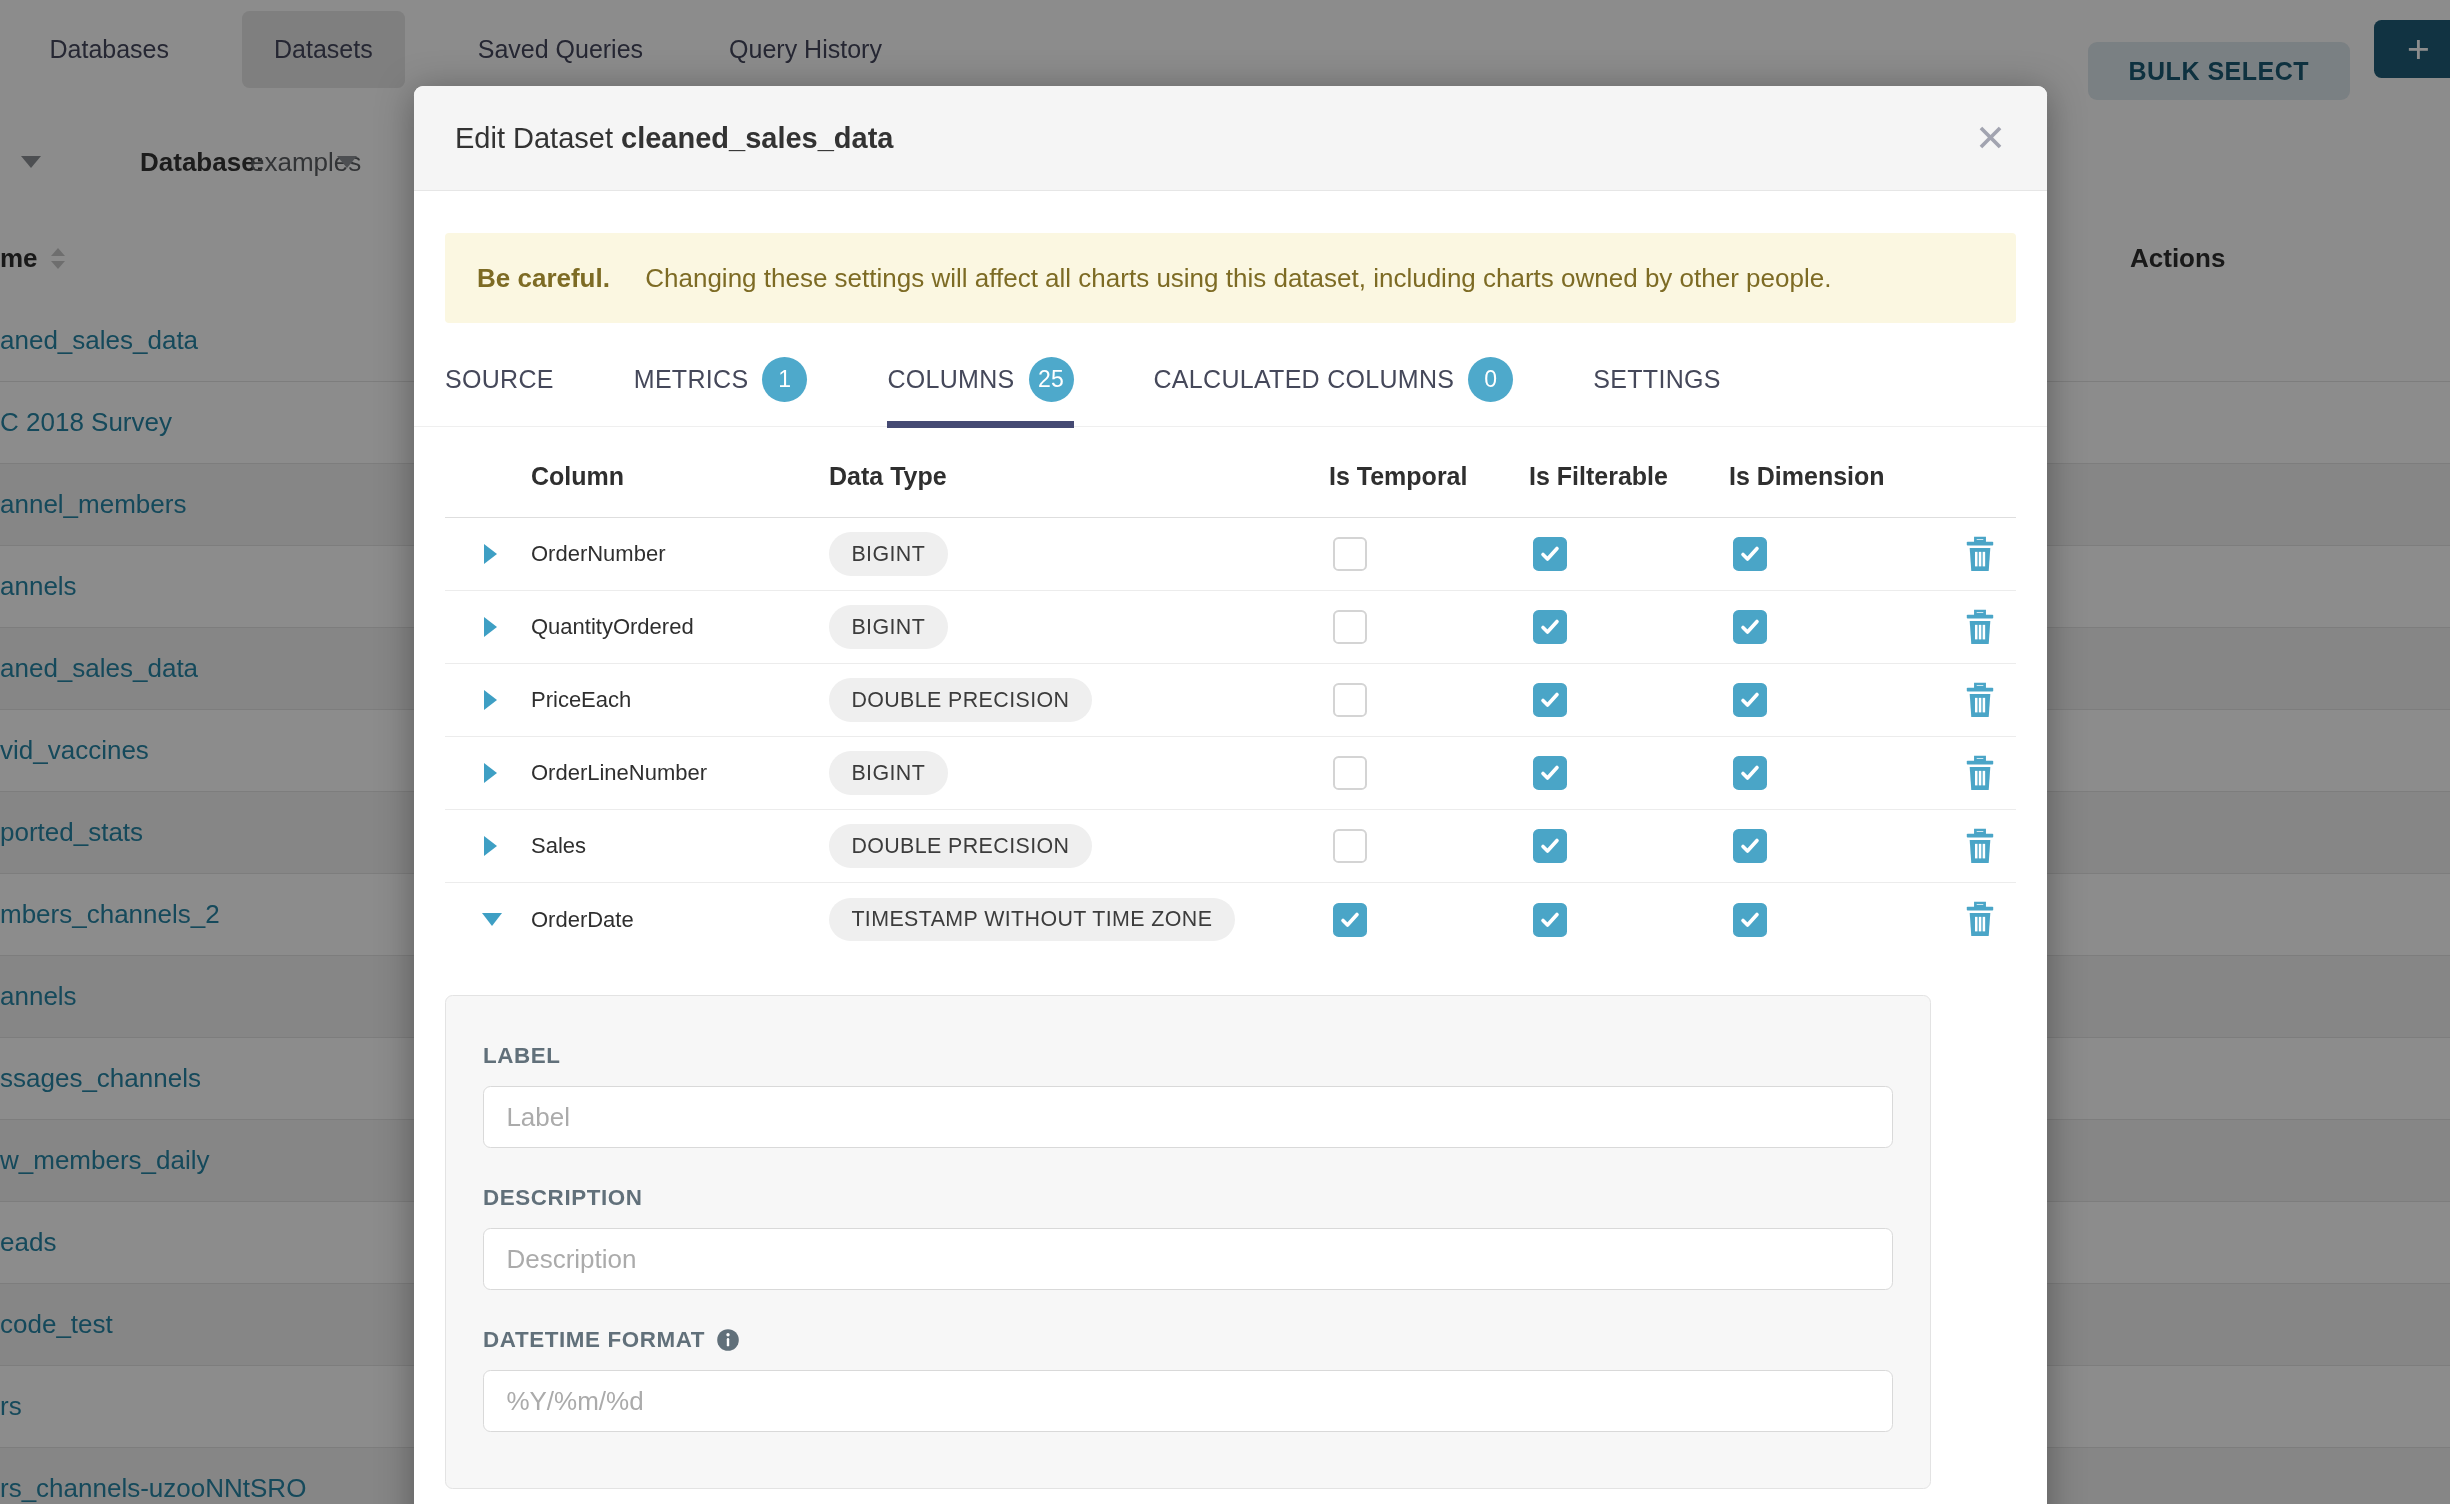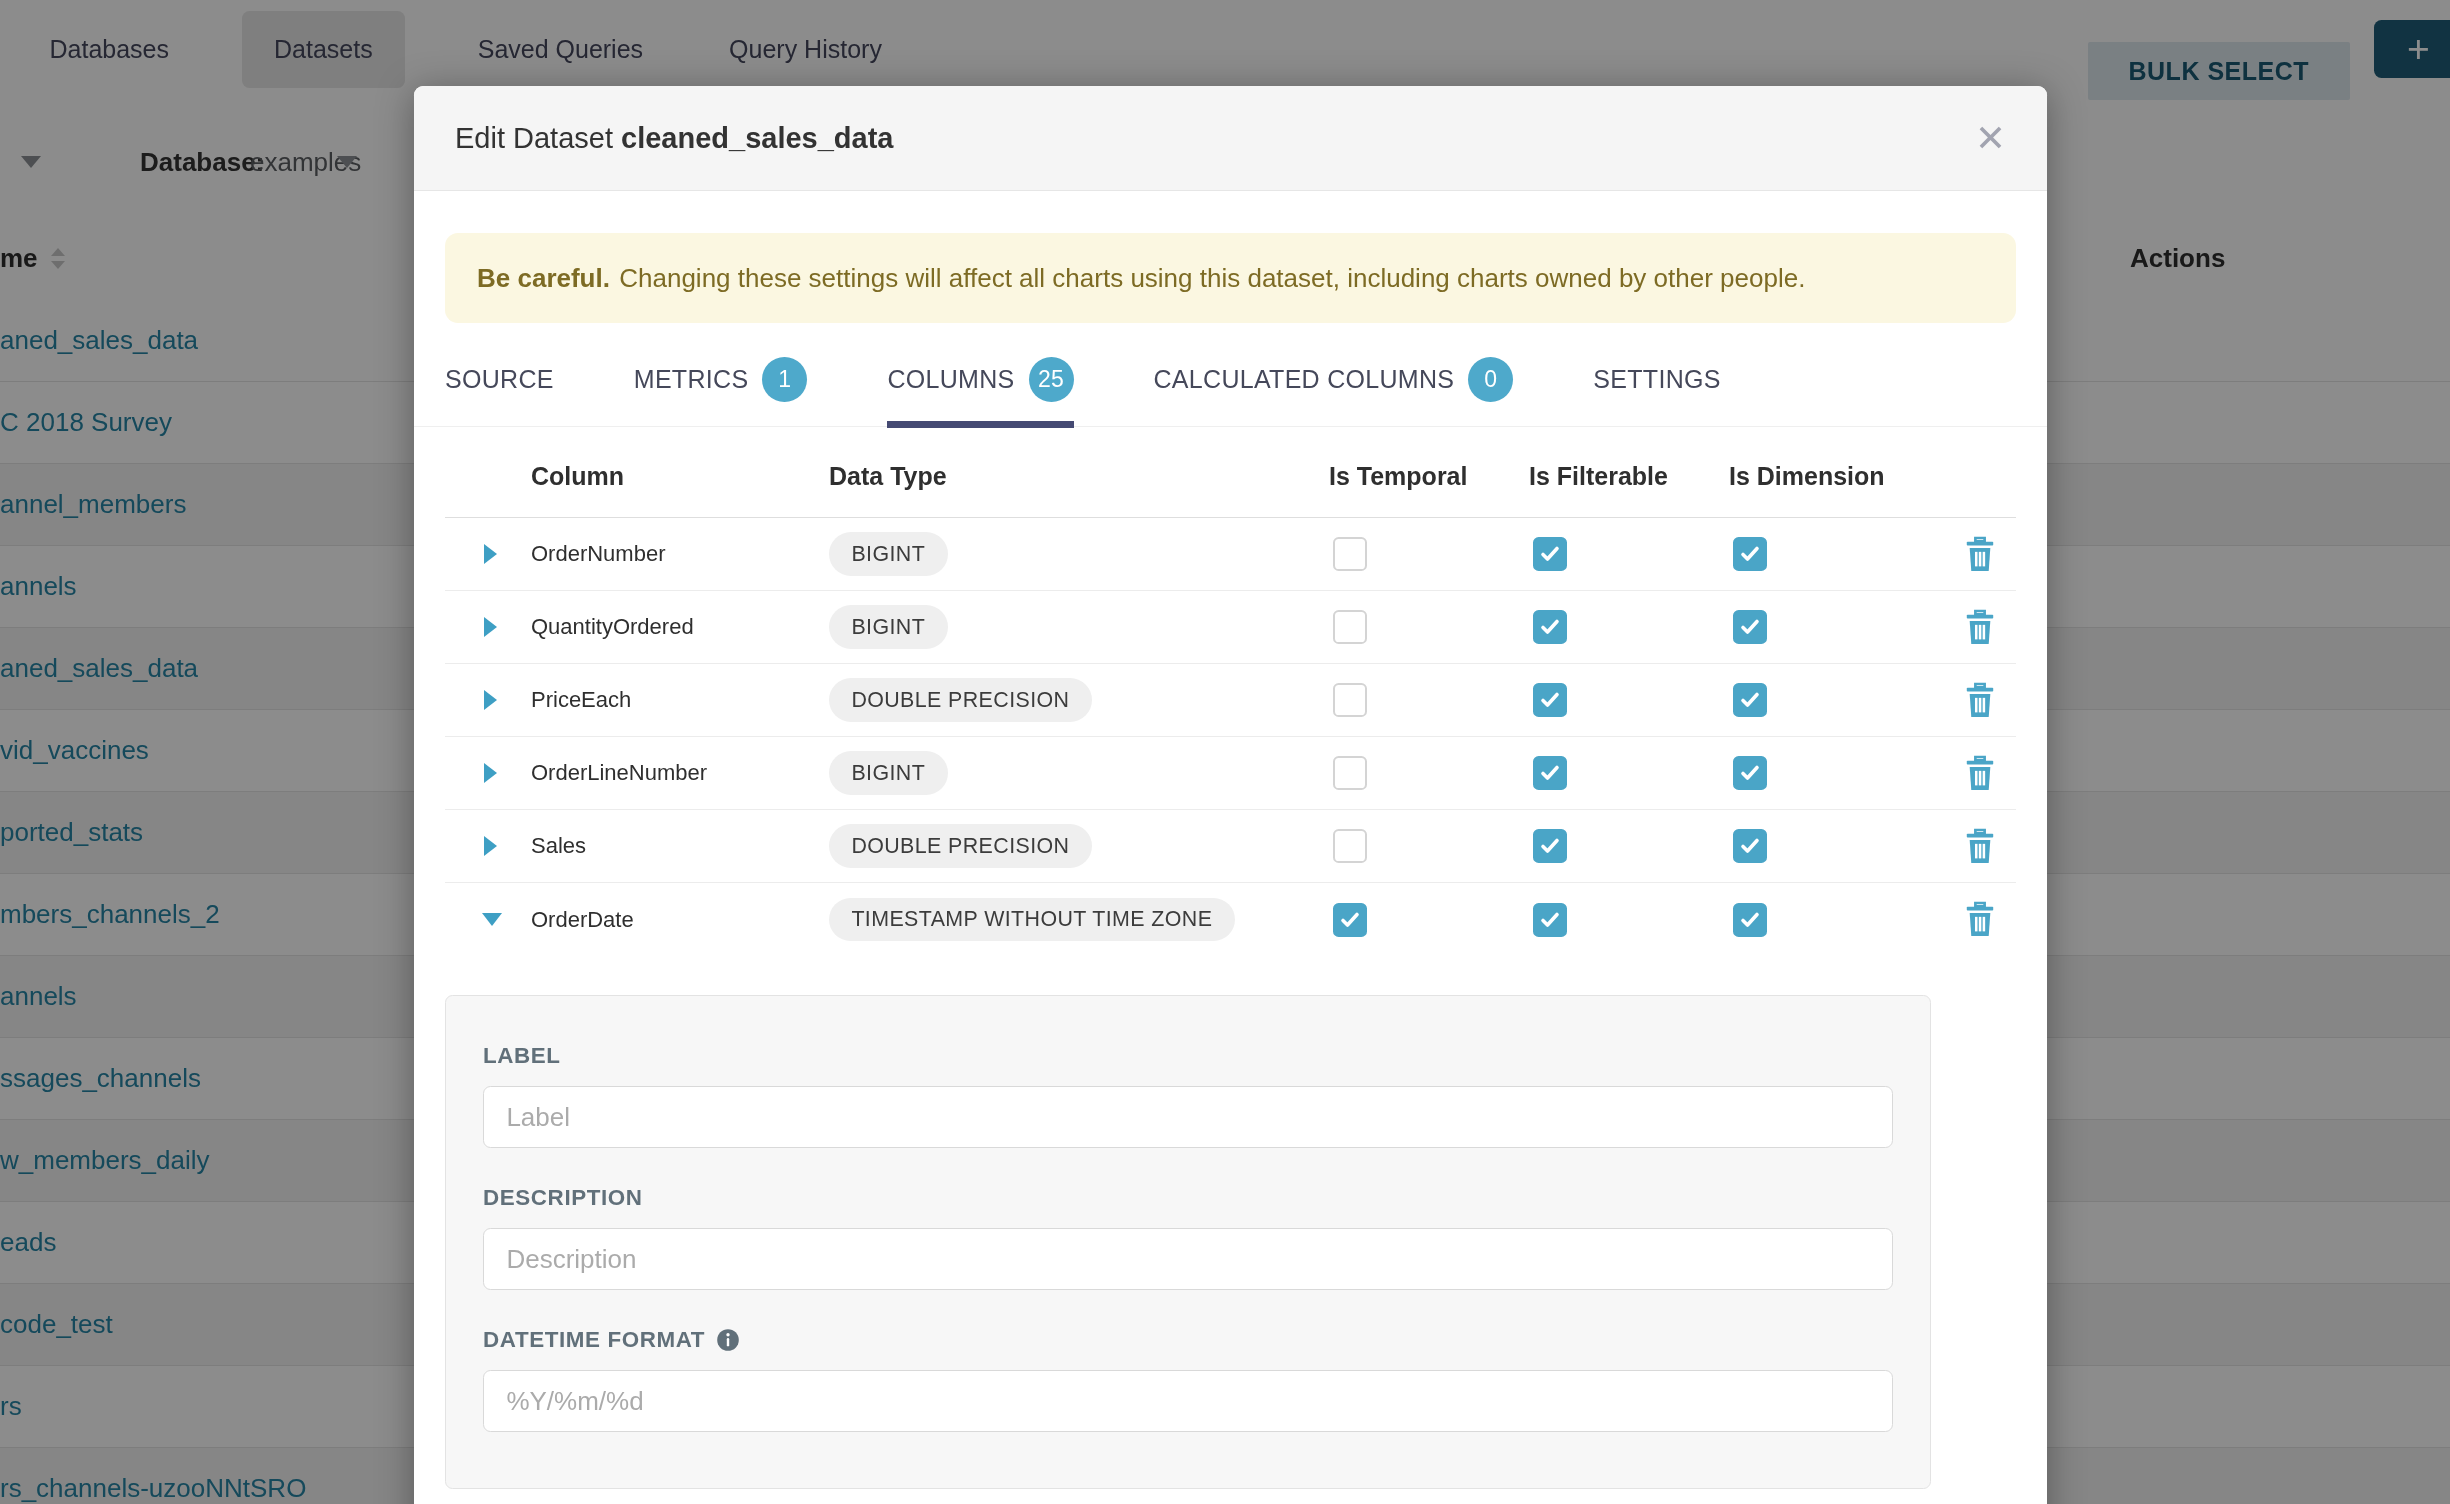--- a/index.html
+++ b/index.html
@@ -11,21 +11,21 @@
   
   .bg-page { position:absolute; inset:0; background:#fff; }
 
   .nav { position:absolute; top:0; left:16px; right:0; height:98px; background:#fff;
          display:flex; align-items:center; padding-left:20.5px; }
   .nav-items { display:flex; align-items:center; gap:60px; }
   .nav-item { font-size:25px; color:#45485e; padding:24px 13px; border-radius:7.5px; white-space:nowrap; cursor:pointer; }
   .nav-item.active { background:#e7e7e7; padding:24px 32px; }
   .nav-right { position:absolute; right:-13px; top:0; height:98px; display:flex; align-items:center; gap:24px; }
   .bulk-select-btn { height:58px; padding:0 41px; background:#dfe9ee; color:#1a5a74;
-         font-size:25px; font-weight:700; letter-spacing:0.5px; border:none; border-radius:2px;
+         font-size:25px; font-weight:700; letter-spacing:0.5px; border:none; border-radius:9px;
          display:flex; align-items:center; cursor:pointer;margin-top:44px; }
   .add-btn { width:89px; height:58px; background:#1f5e78; color:#fff; border:none; border-radius:7.5px;
          font-size:39px; font-weight:400; display:flex; align-items:center; justify-content:center; cursor:pointer; }
 
   .filter-row { position:absolute; top:110px; left:0; right:0; height:104px; display:flex; align-items:center; }
   .caret-down, .caret-down-sm { width:0; height:0; border-left:10.3px solid transparent; border-right:10.3px solid transparent;
          border-top:12px solid #8d9196; display:inline-block; }
   .filter-caret-left { position:absolute; left:20.5px; }
   .filter-label { position:absolute; left:92px; font-size:26px; font-weight:700; color:#333;margin-left:48px; }
   .filter-value { position:absolute; left:250px; font-size:26px; color:#5c5f63; }
@@ -48,22 +48,22 @@
 
   
   .modal { position:absolute; left:414px; top:86px; width:1633px; height:1454px; background:#fff;
            border-radius:9.3px; z-index:10; box-shadow:0 5.6px 37px rgba(0,0,0,.35); overflow:hidden; }
   .modal-header { height:105px; background:#f5f5f5; border-bottom:0.9px solid #e6e6e6;
            display:flex; align-items:center; padding:0 41px; }
   .modal-title { font-size:29px; color:#333; }
   .modal-title b { font-weight:700; }
   .modal-close { margin-left:auto; font-size:37px; color:#a2a4b0; cursor:pointer; line-height:1; }
 
-  .warning { margin:42px 31px 0 31px; height:90px; background:#fbf7e1; border-radius:13px;
-           display:flex; align-items:center; padding:0 32px; font-size:26px; color:#7d6b24; }
+  .warning { margin:42px 31px 0 31px; height:90px; background:#fbf7e1; border-radius:4px;
+           display:flex; align-items:center; padding:0 32px; font-size:26px; color:#7d6b24;gap:26px; }
   .warning b { font-weight:700; margin-right:9.3px; white-space:nowrap; }
 
   .tabs-wrap { margin-top:34px; border-bottom:1.9px solid #efefef; padding:0 31px; }
   .tabs { display:flex; gap:80px; }
   .tab { display:flex; align-items:center; gap:14px; padding-bottom:24px; position:relative;
          font-size:25px; color:#45485a; letter-spacing:0.3px; cursor:pointer; white-space:nowrap; }
   .tab .badge { min-width:45px; height:45px; border-radius:22.4px; background:#4ea9cb; color:#fff;
          font-size:23px; display:flex; align-items:center; justify-content:center; padding:0 7.5px; }
   .tab.active::after { content:""; position:absolute; left:0; right:0; bottom:-1.9px; height:6.5px; background:#454a73; }
 

